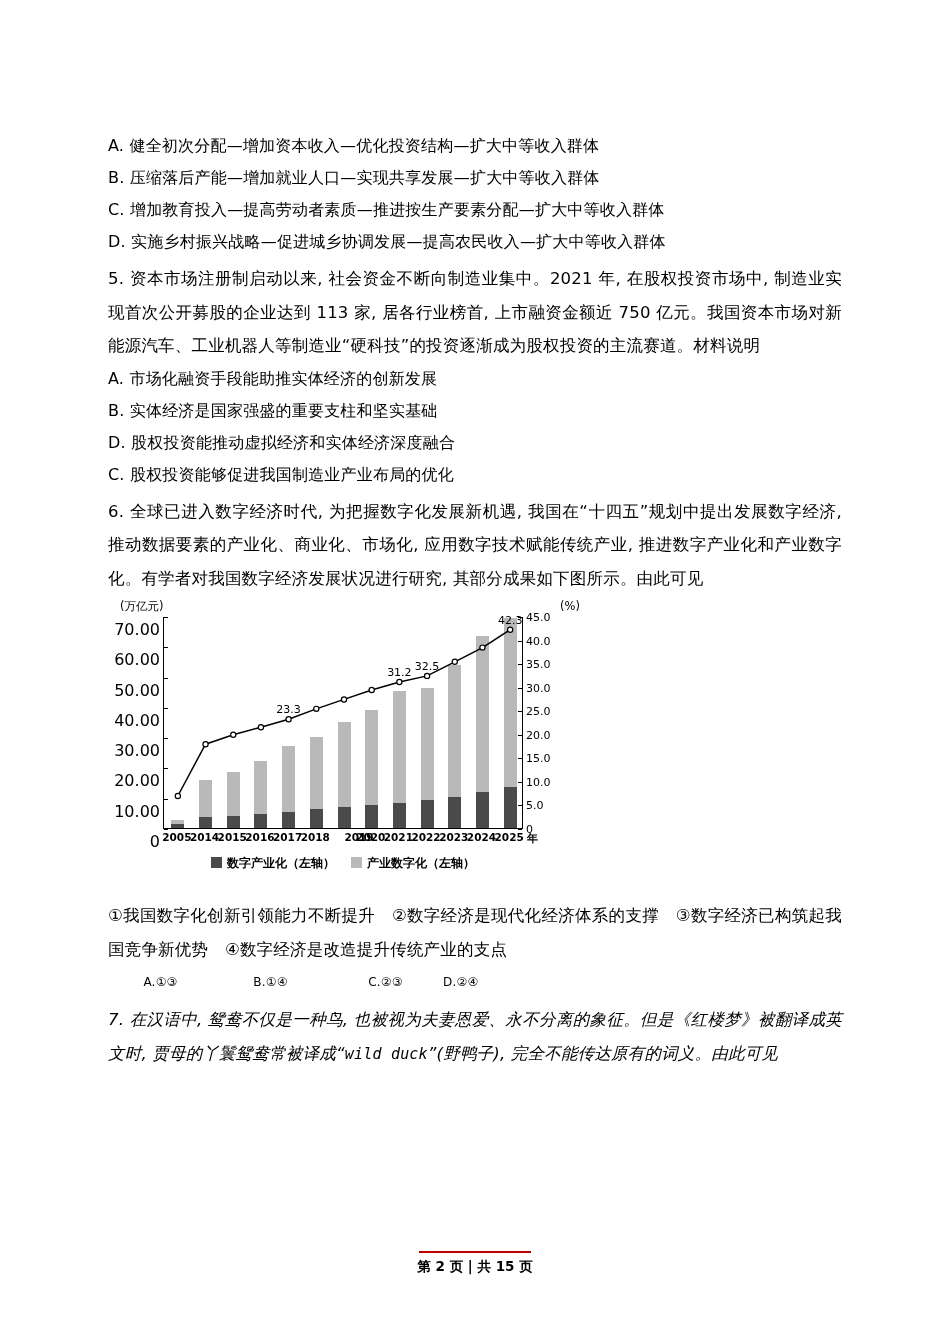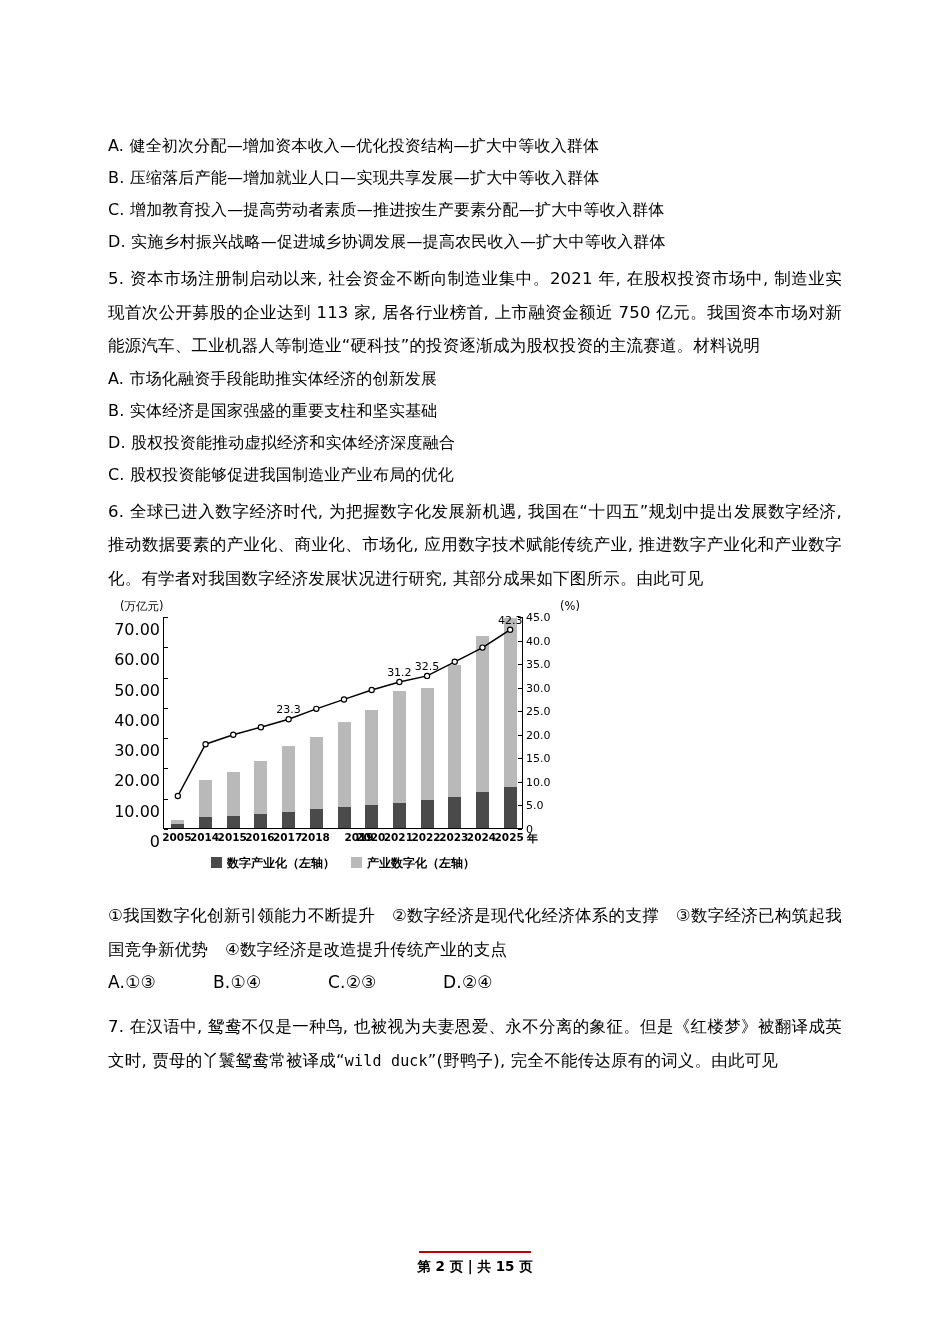--- a/index.html
+++ b/index.html
@@ -177,24 +177,25 @@
     content: "";
     position: absolute;
     left: 10px; top: 2px;
     width: 6px; height: 6px;
     border: 1.2px solid #000;
     background: #fff;
     border-radius: 50%;
   }
   .legend-item { white-space: nowrap; font-weight: bold; }
   .ans-row {
-    font-size: 17px;
+    font-size: 12px;
     line-height: 32px;
     letter-spacing: 0.2px;
     display: flex;
+    text-align: center;
   }
   .ans-row span { display: inline-block; }
   .footer {
     position: absolute;
     left: 0;
     bottom: 68px;
     width: 950px;
     text-align: center;
     font-size: 13.5px;
     font-weight: bold;
@@ -371,21 +372,21 @@
 
   <div class="para" style="">①我国数字化创新引领能力不断提升　②数字经济是现代化经济体系的支撑　③数字经济已构筑起我国竞争新优势　④数字经济是改造提升传统产业的支点</div>
 
   <div class="ans-row">
     <span style="width:105px;">A.①③</span>
     <span style="width:115px;">B.①④</span>
     <span style="width:115px;">C.②③</span>
     <span>D.②④</span>
   </div>
 
-  <div class="para" style="margin-top:12px;">
+  <div class="para" style="margin-top:5px;font-style:italic;">
     <span>7. 在汉语中, 鸳鸯不仅是一种鸟, 也被视为夫妻恩爱、永不分离的象征。但是《红楼梦》被翻译成英文时, 贾母的丫鬟鸳鸯常被译成“</span><span class="mono">wild duck</span><span>”(野鸭子), 完全不能传达原有的词义。由此可见</span>
   </div>
 
 </div>
 
 <div class="footer">
   <div class="rule"></div>
   <div>第 2 页 | 共 15 页</div>
 </div>
 

